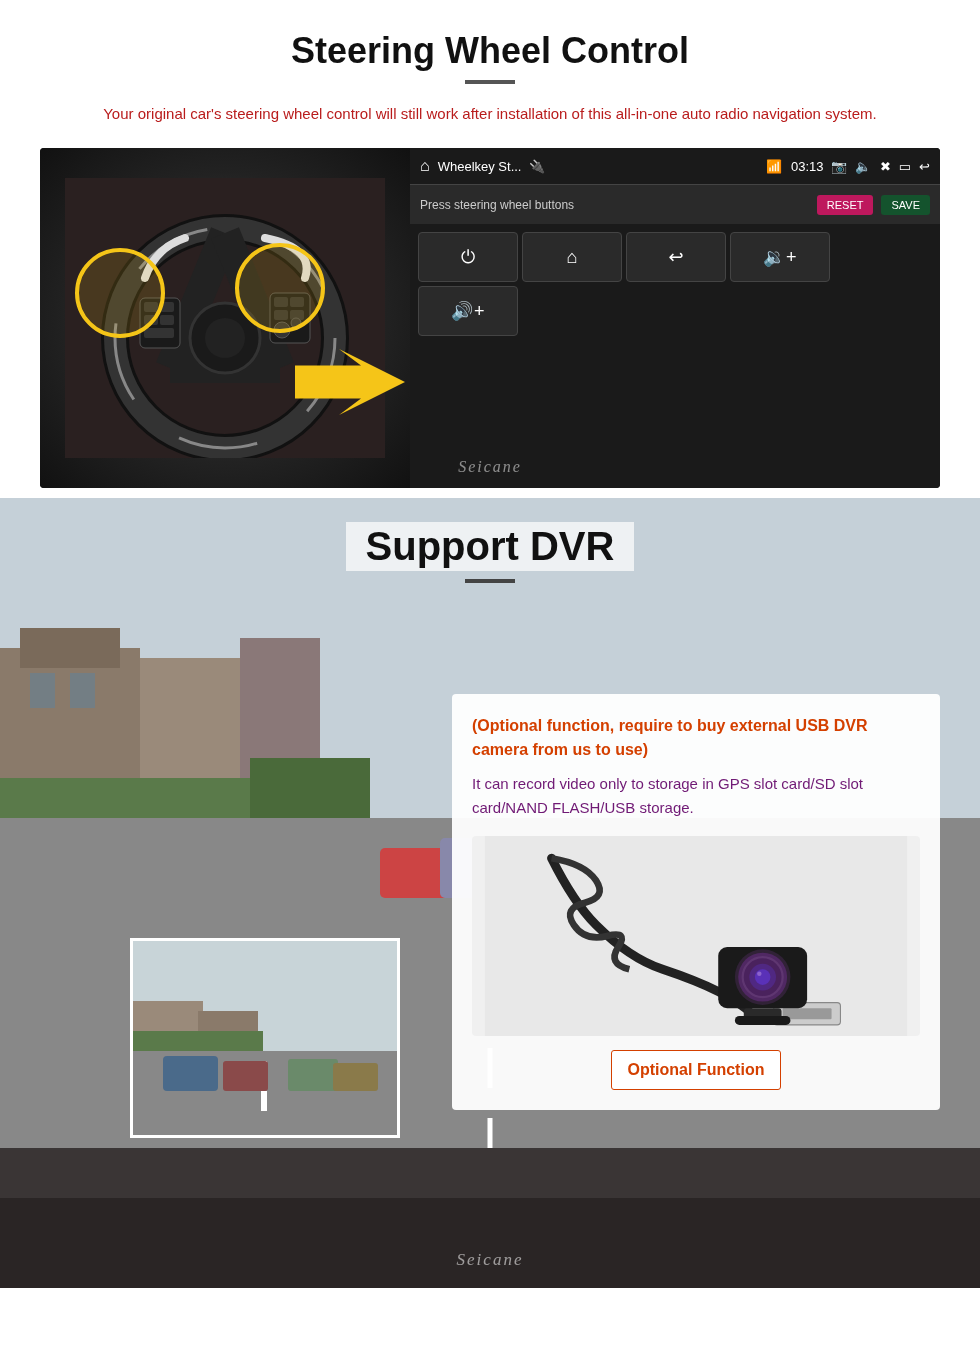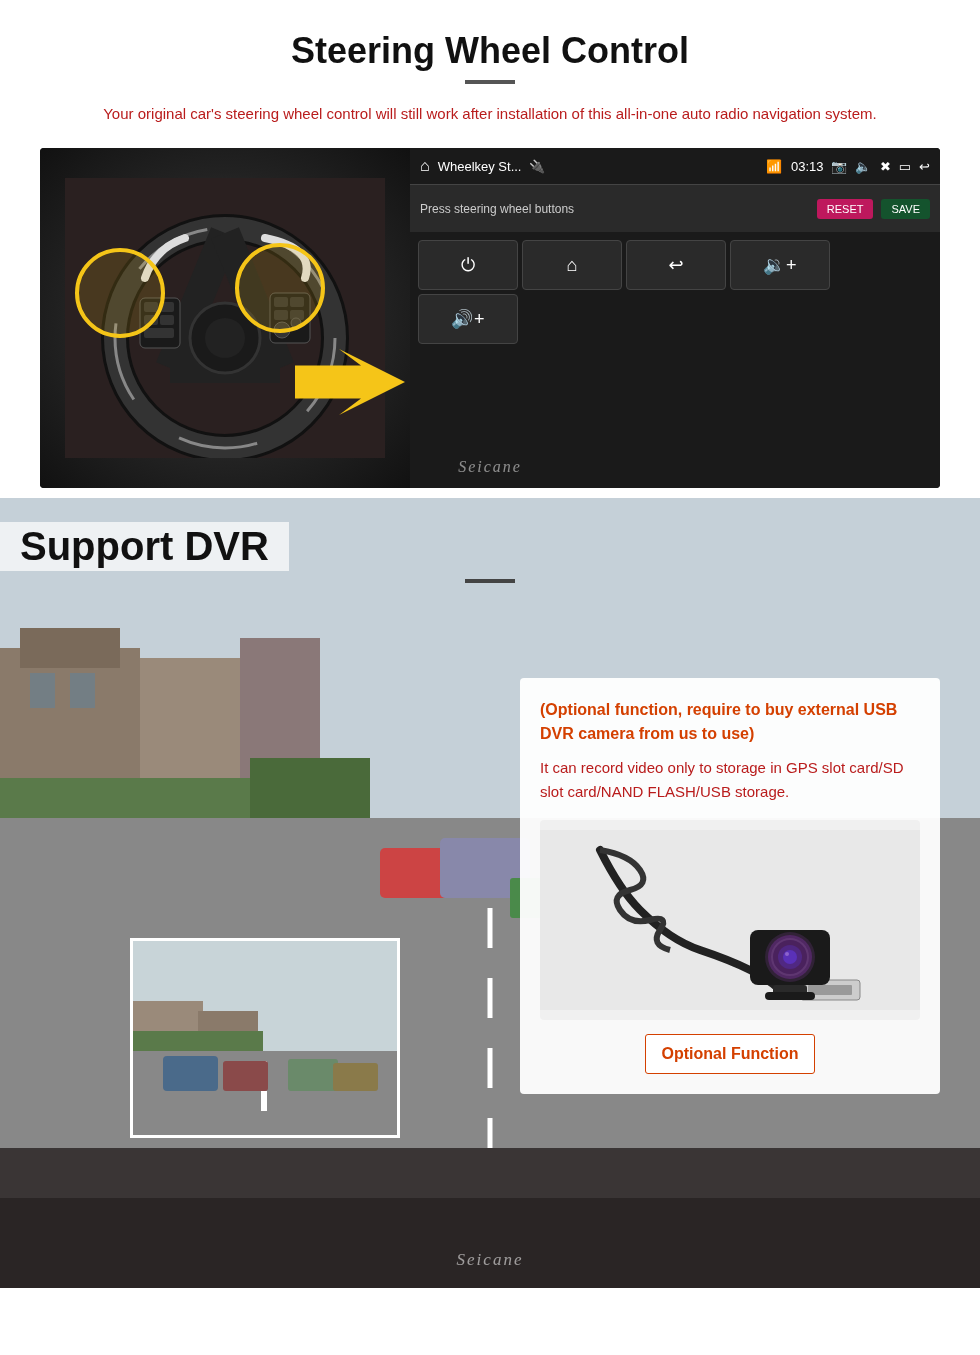--- a/index.html
+++ b/index.html
@@ -117,21 +117,21 @@
       text-align: center;
       font-size: 13px;
       color: #ddd;
     }
     .ui-topbar-time {
       color: #fff;
       font-size: 13px;
     }
     .ui-control-row {
       background: #2a2a2a;
-      height: 48px;
+      height: 40px;
       display: flex;
       align-items: center;
       padding: 0 10px;
       gap: 8px;
       border-top: 1px solid #444;
       justify-content: space-between;
     }
     .ui-control-text {
       color: #ccc;
       font-size: 12px;
@@ -202,58 +202,58 @@
         #4a5e5a 60%,
         #2a2e2a 80%,
         #1a1e1a 100%
       );
       z-index: 0;
     }
 
     .dvr-title-area {
       position: relative;
       z-index: 5;
-      text-align: left;
+      text-align: center;
       padding: 24px 0 10px 0;
     }
     .dvr-title {
       font-size: 40px;
       font-weight: 900;
       color: #111;
       background: rgba(255,255,255,0.7);
       display: inline-block;
       padding: 2px 20px;
     }
     .dvr-underline {
       width: 50px;
       height: 4px;
       background: #444;
       margin: 8px auto 0 auto;
     }
 
     
     .dvr-card {
       position: absolute;
-      top: 180px;
+      top: 196px;
       right: 40px;
-      width: 420px;
+      width: 488px;
       background: rgba(255,255,255,0.95);
       border-radius: 4px;
       padding: 20px;
       z-index: 10;
     }
     .dvr-card-optional {
       color: #d44000;
       font-size: 16px;
       font-weight: bold;
       line-height: 1.5;
       margin-bottom: 10px;
     }
     .dvr-card-text {
-      color: #b91c1c;
+      color: #701a75;
       font-size: 15px;
       line-height: 1.6;
       margin-bottom: 16px;
     }
     .dvr-card-image-area {
       height: 200px;
       background: #f0f0f0;
       border-radius: 4px;
       margin-bottom: 14px;
       display: flex;

